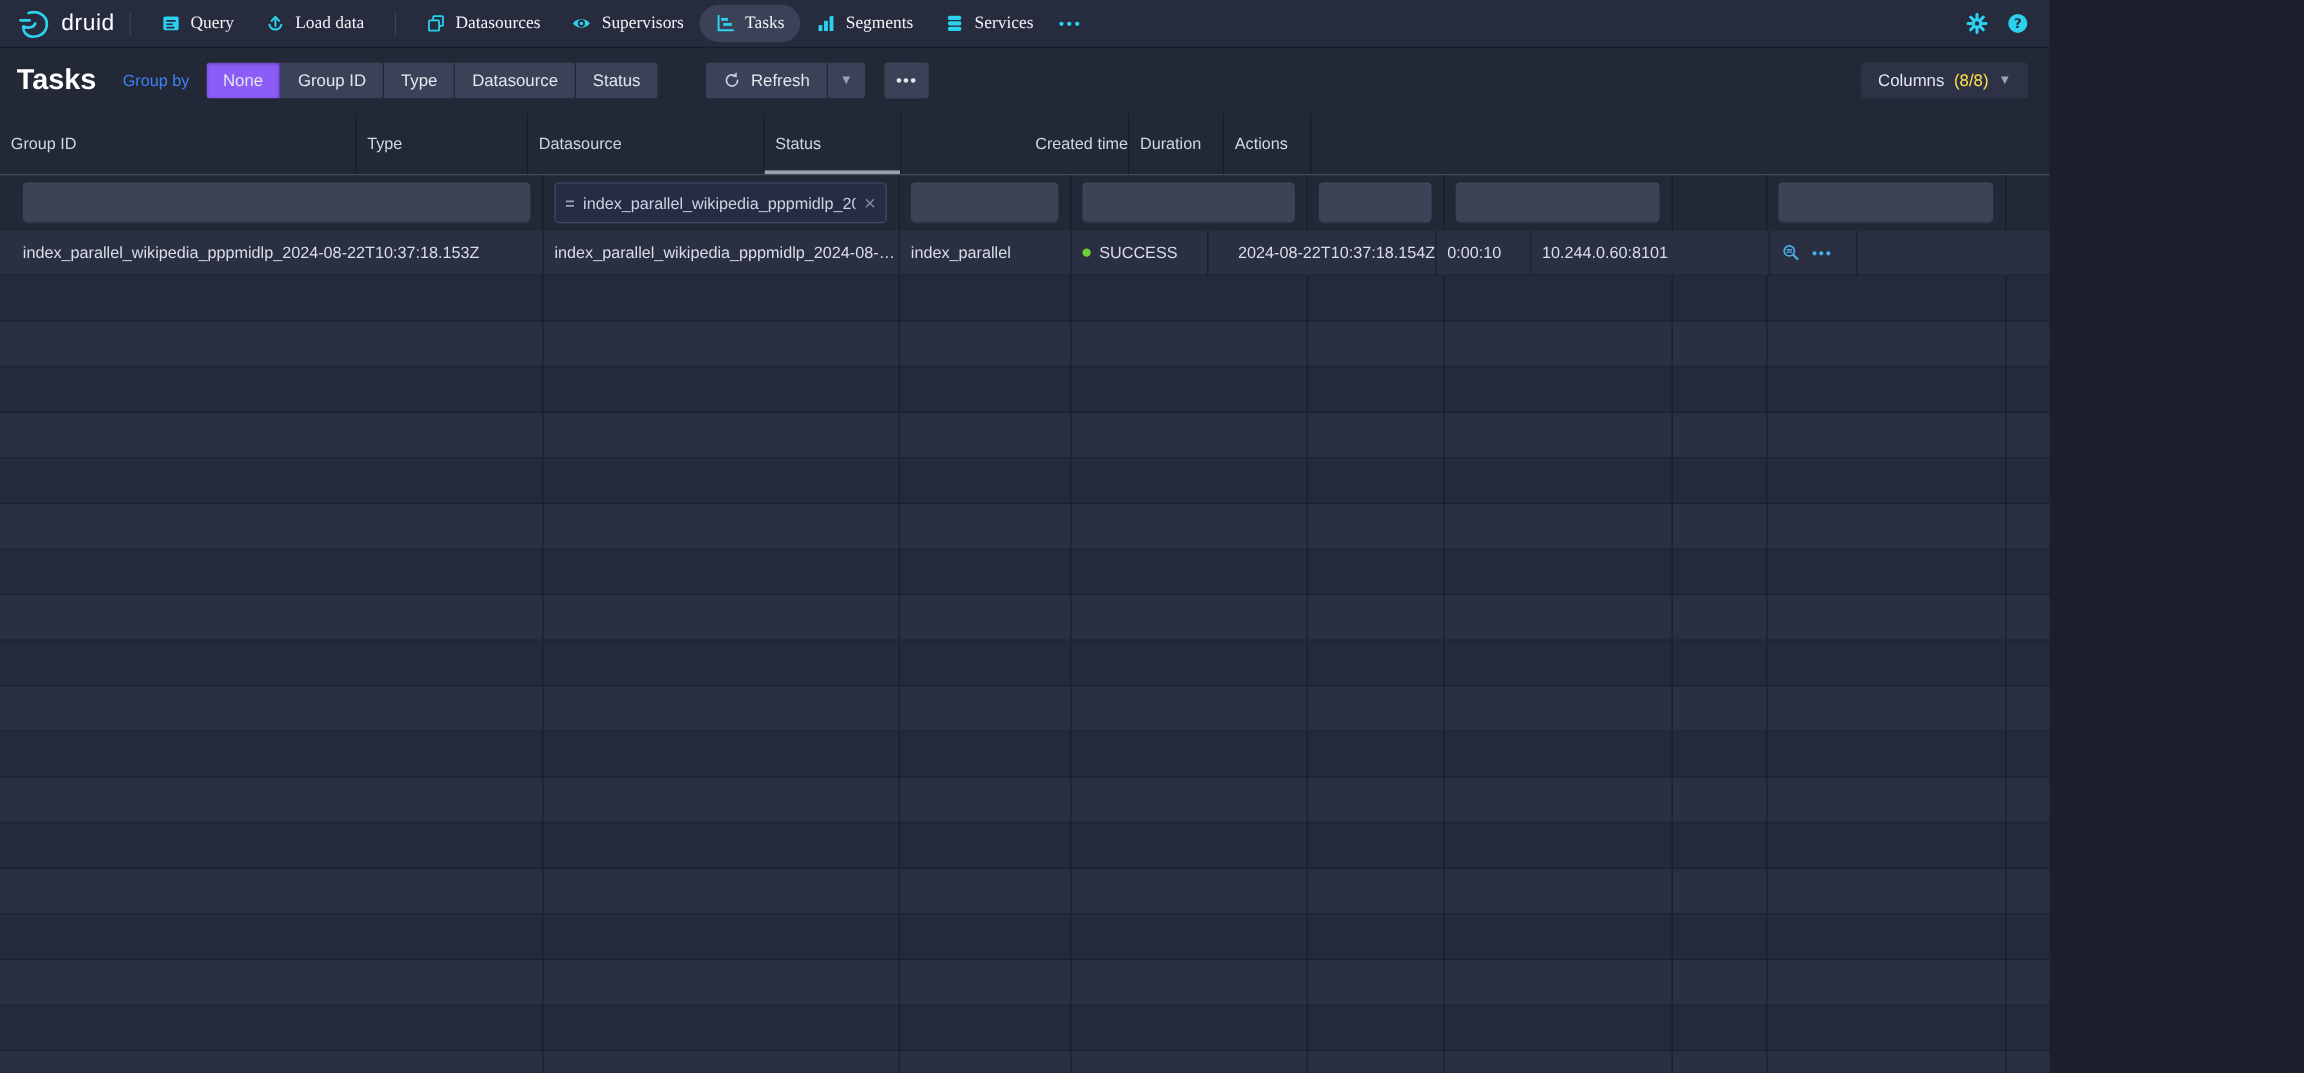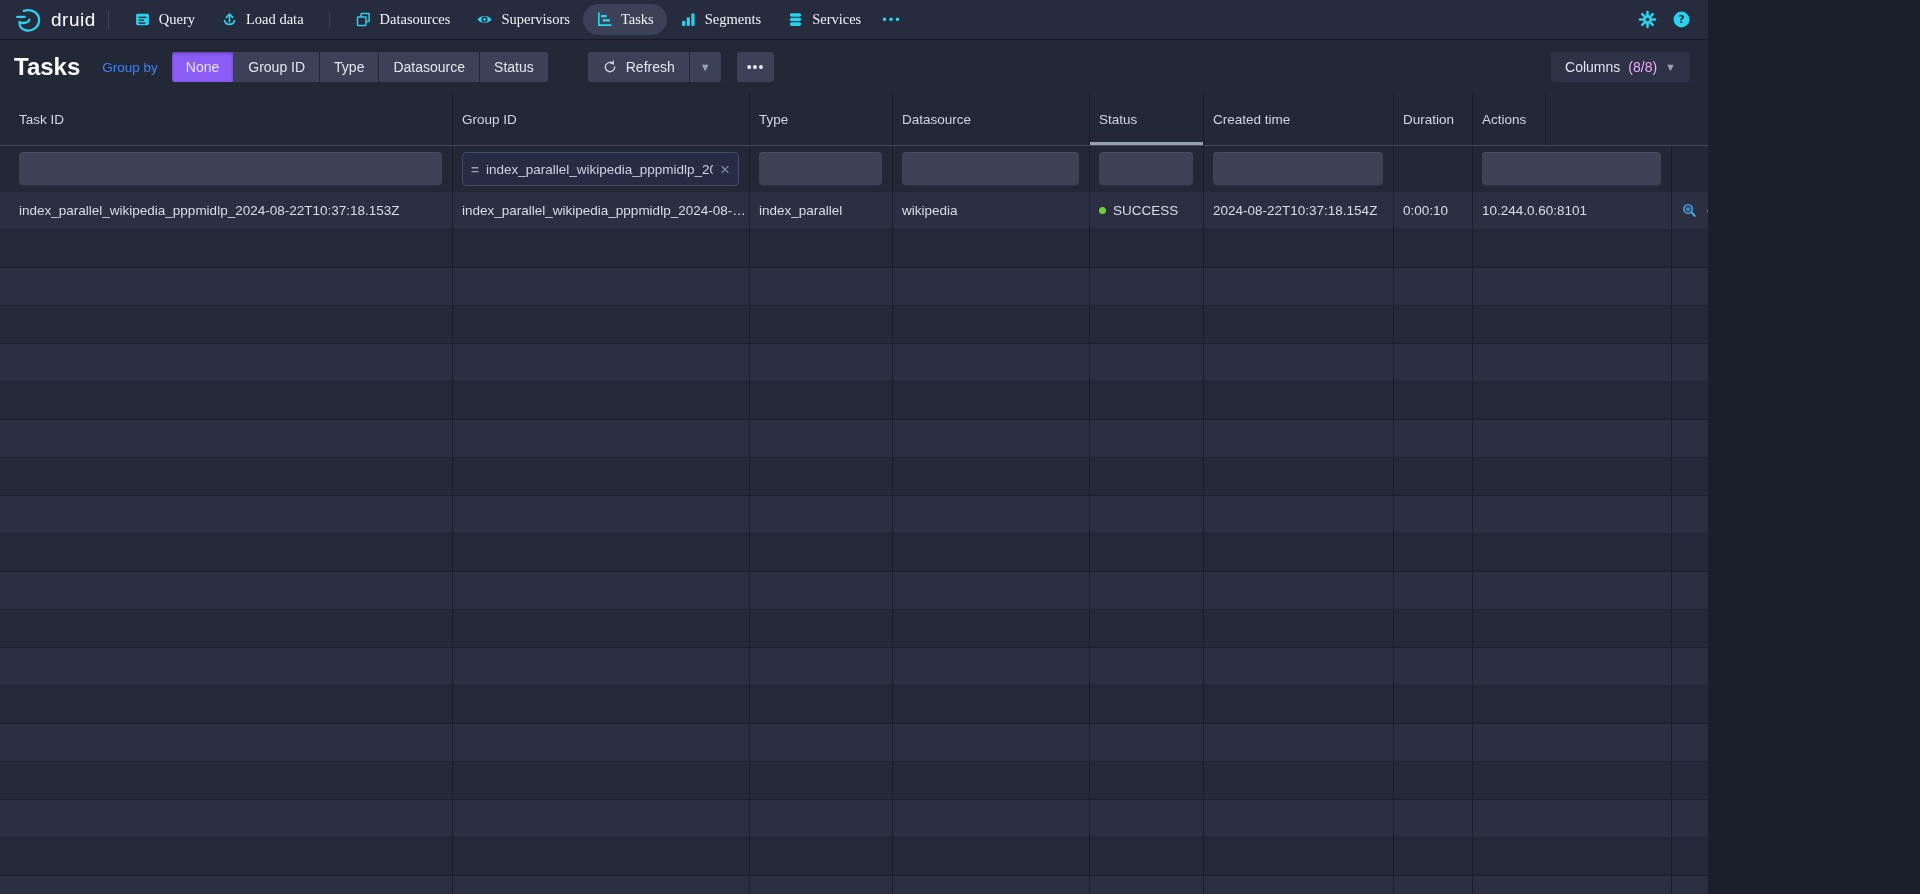--- a/index.html
+++ b/index.html
@@ -40,28 +40,28 @@
   }
   .btn-group .btn { border-right:1px solid rgba(15,18,28,.55); }
   .btn-group .btn:last-child { border-right:none; }
   .btn.active { background:#8b5cf6; box-shadow:inset 0 1px 3px rgba(0,0,0,.35); }
   .refresh-cluster { display:flex; margin-left:40px; border-radius:3px; overflow:hidden; }
   .refresh-cluster .btn { border-right:1px solid rgba(15,18,28,.55); }
   .refresh-cluster .btn:last-child { border-right:none; padding:0 10px; }
   .toolbar-more { margin-left:16px; border-radius:3px; padding:0 10px; letter-spacing:1px; }
   .toolbar-spacer { flex:1; }
   .columns-btn { border-radius:3px; background:#2d3246; margin-right:4px; }
-  .columns-count { color:#f0abfc; }
+  .columns-count { color:#fde047; }
   .caret { color:#9aa3b5; font-size:11px; }
 
   
   .table { position:relative; }
   .trow { display:flex; width:1920px; }
   .c0{width:453px;} .c1{width:297px;} .c2{width:143px;} .c3{width:197px;}
-  .c4{width:114px;} .c5{width:190px;} .c6{width:79px;} .c7{width:199px;}
+  .c4{width:114px;} .c5{width:190px;justify-content:flex-end;} .c6{width:79px;} .c7{width:199px;}
   .c8{width:73px;} .c9{flex:1;}
   .cell { border-right:1px solid rgba(15,19,30,.55); padding-left:9px; display:flex; align-items:center; overflow:hidden; white-space:nowrap; }
   .cell.c0 { padding-left:19px; }
   .cell.c9 { border-right:none; }
 
   .thead { height:52px; border-bottom:1px solid rgba(255,255,255,.16); }
   .thead .cell { color:#d0d6e2; position:relative; cursor:pointer; }
   .sort-underline { position:absolute; left:0; right:0; bottom:-1px; height:4px; background:#98a2b0; }
 
   .tfilters { height:46px; }
@@ -258,23 +258,20 @@
     <button class="btn columns-btn">
       <span>Columns</span>
       <span class="columns-count">(8/8)</span>
       <span class="caret">▼</span>
     </button>
   </div>
 
   <div class="table">
 
     <div class="trow thead">
-      <div class="cell c0">
-          <span>Task ID</span>
-        </div>
       <div class="cell c1">
           <span>Group ID</span>
         </div>
       <div class="cell c2">
           <span>Type</span>
         </div>
       <div class="cell c3">
           <span>Datasource</span>
         </div>
       <div class="cell c4">
@@ -327,23 +324,20 @@
     <div class="tbody">
       <div class="trow row-a">
         <div class="cell c0">
             <span class="cell-text">index_parallel_wikipedia_pppmidlp_2024-08-22T10:37:18.153Z</span>
           </div>
         <div class="cell c1">
             <span class="cell-text">index_parallel_wikipedia_pppmidlp_2024-08-22T10:37:18.153Z</span>
           </div>
         <div class="cell c2">
             <span class="cell-text">index_parallel</span>
-          </div>
-        <div class="cell c3">
-            <span class="cell-text">wikipedia</span>
           </div>
         <div class="cell c4">
           <span class="status-dot"></span>
           <span class="cell-text">SUCCESS</span>
         </div>
         <div class="cell c5">
             <span class="cell-text">2024-08-22T10:37:18.154Z</span>
           </div>
         <div class="cell c6">
             <span class="cell-text">0:00:10</span>

